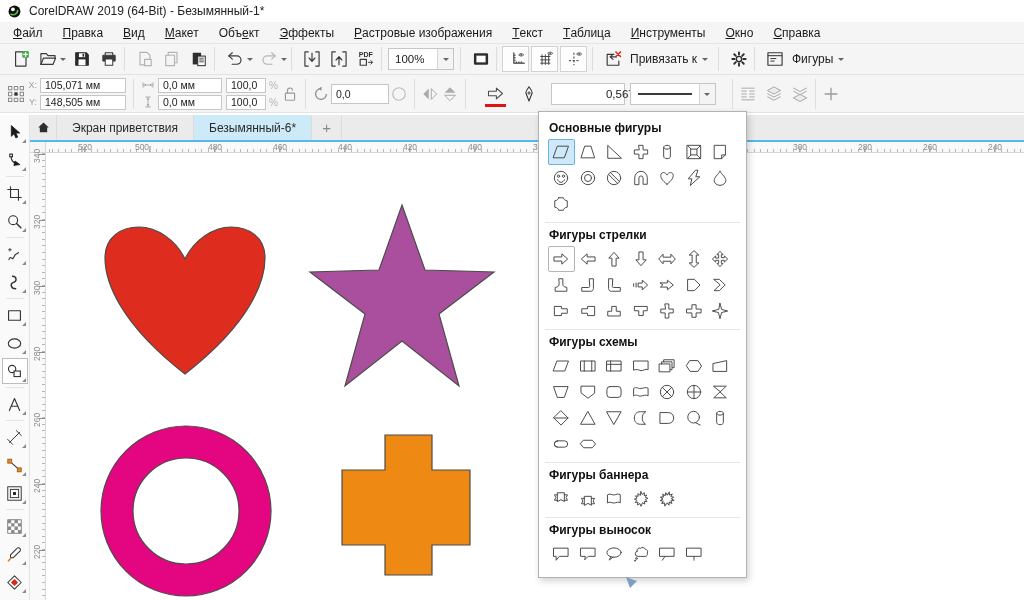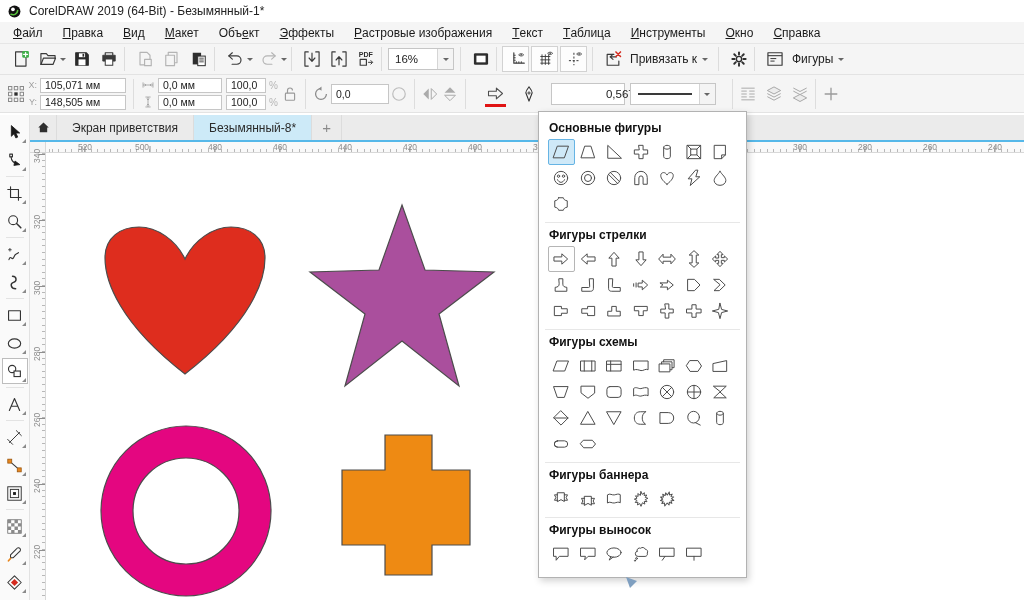--- a/index.html
+++ b/index.html
@@ -210,21 +210,21 @@
     </div>
     <div class="tb-btn">
       <svg viewBox="0 0 24 24">
         <text x="3.2" y="10" font-size="8.5" font-weight="700" fill="#2e2e2e" font-family="Liberation Sans,sans-serif">PDF</text>
         <rect x="5" y="12.5" width="7.5" height="7" stroke="#3a3a3a" fill="none" stroke-width="1.4" stroke-linecap="round" stroke-linejoin="round"></rect>
         <path d="M14.5 16h5M17.5 13.5 20 16l-2.5 2.5" stroke="#3a3a3a" stroke-width="1.2" fill="none"></path>
       </svg>
     </div>
     <div class="sep"></div>
     <div class="combo zoom-combo">
-      <span class="combo-val">16%</span>
+      <span class="combo-val">100%</span>
       <div class="combo-arrow">
         <span class="caret"></span>
       </div>
     </div>
     <div class="sep"></div>
     <div class="tb-btn">
       <svg viewBox="0 0 24 24">
         <rect x="3.5" y="5" width="17" height="14" rx="1.5" fill="#2e2e2e"></rect>
         <rect x="6.5" y="8" width="11" height="8" fill="#fff"></rect>
       </svg>
@@ -527,21 +527,21 @@
     </div>
   </div>
 
 <div class="tabbar" id="tabbar">
     <div class="home-btn">
       <svg viewBox="0 0 24 24">
         <path d="M3.6 11.8 12 4l8.4 7.8h-2.5v7.6H6.1v-7.6Z" fill="#2e2e2e"></path>
       </svg>
     </div>
     <div class="tab">Экран приветствия</div>
-    <div class="tab active">Безымянный-8*</div>
+    <div class="tab active">Безымянный-6*</div>
     <div class="add-tab">+</div>
   </div>
 <div class="blue-line"></div>
 
 <div class="corner"></div>
 <div class="hruler" id="hruler">
   <div class="hticks"></div>
   <div class="hmajors"></div>
 <span class="hlabel" style="left: 39px;">520</span>
     <span class="hlabel" style="left: 96px;">500</span>

